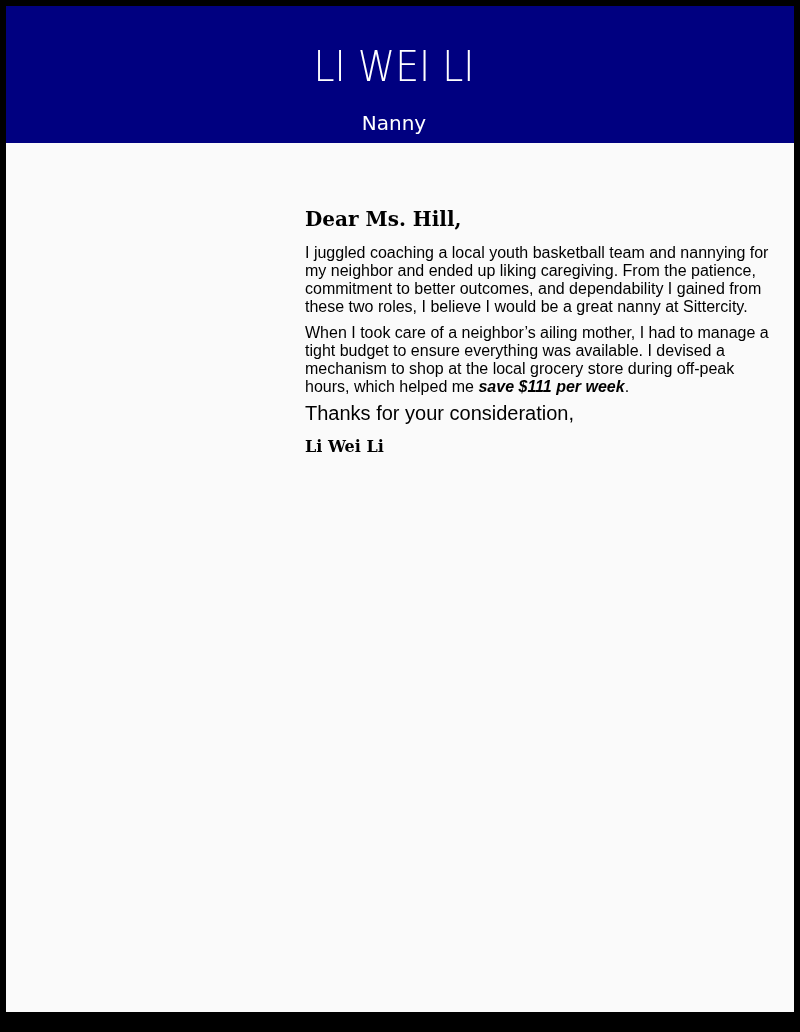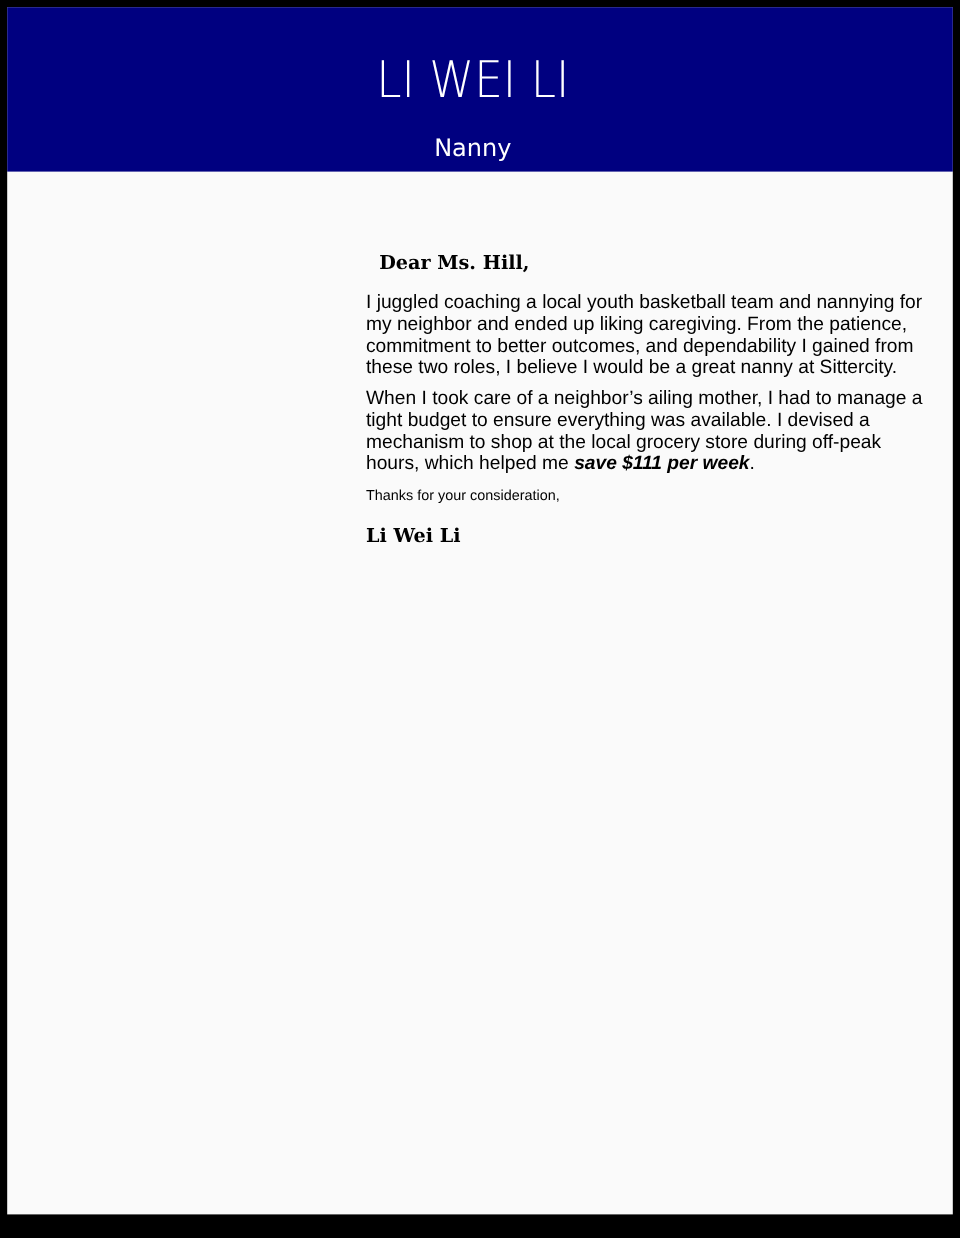--- a/index.html
+++ b/index.html
@@ -60,34 +60,34 @@
     .letter {
       position: absolute;
       left: 299px;
       top: 200px;
       width: 470px;
       color: #000;
     }
     .salutation {
       font-family: "DejaVu Serif", serif;
       font-weight: bold;
-      font-size: 16px;
+      font-size: 20px;
       line-height: 26px;
-      margin: 0 0 12px 11px;
+      margin: 0 0 12px 0;
     }
     .para {
       font-family: "Liberation Sans", sans-serif;
       font-size: 16px;
       line-height: 18px;
       margin: 0 0 8px 0;
     }
     .para em { font-weight: bold; font-style: italic; }
     .closing {
       font-family: "Liberation Sans", sans-serif;
-      font-size: 12px;
+      font-size: 20px;
       line-height: 18px;
       margin: 0 0 15px 0;
     }
     .signature {
       font-family: "DejaVu Serif", serif;
       font-weight: bold;
       font-size: 16px;
       line-height: 20px;
     }
   </style>

